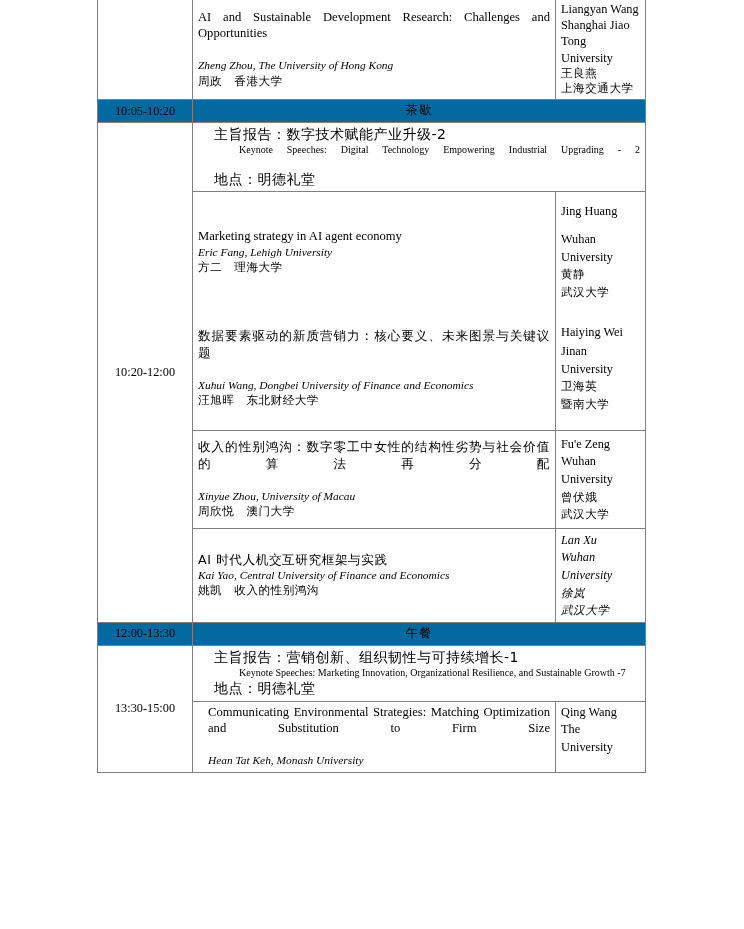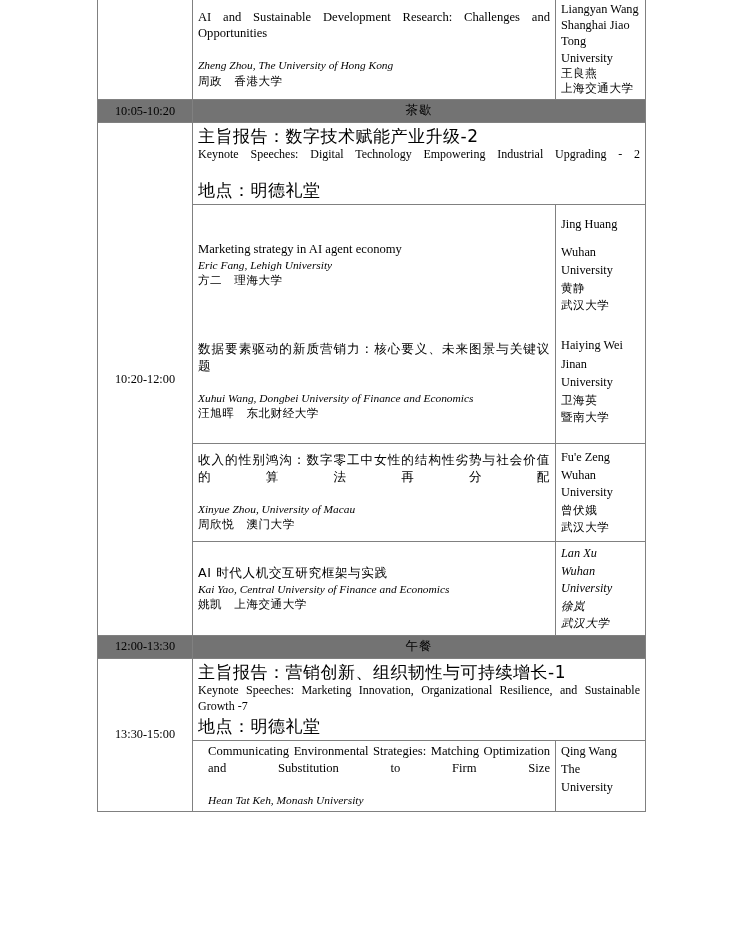--- a/index.html
+++ b/index.html
@@ -49,21 +49,21 @@
     text-align: left;
     font-size: 12.6px;
     line-height: 1.42;
     padding: 4px 3px;
   }
   td.main {
     text-align: justify;
     text-justify: inter-word;
   }
   td.shaded {
-    background: #737373;
+    background: #0369a1;
   }
   td.center {
     text-align: center;
   }
 
   
   table.inner {
     width: 100%;
     border-collapse: collapse;
     table-layout: fixed;
@@ -96,27 +96,29 @@
     letter-spacing: 0.5px;
   }
   .host-cn {
     font-family: "DejaVu Sans", "Liberation Sans", sans-serif;
     font-size: 11.6px;
     letter-spacing: 0.5px;
   }
   .sess-head .ln { display: block; }
   .sess-head .ln-cn {
     font-family: "DejaVu Sans", "Liberation Sans", sans-serif;
-    font-size: 17px;
+    font-size: 14px;
     letter-spacing: 0.5px;
+    margin-left: 16px;
   }
   .sess-head .ln-en {
-    font-size: 12px;
+    font-size: 10px;
     text-align: justify;
     text-justify: inter-word;
+    margin-left: 41px;
   }
   .break-label {
     font-family: "DejaVu Sans", "Liberation Sans", sans-serif;
     font-size: 12.4px;
     letter-spacing: 1px;
   }
   .pageno {
     position: absolute;
     left: 0;
     top: 899px;
@@ -236,21 +238,21 @@
           <div>Wuhan University</div>
           <div class="host-cn">曾伏娥</div>
           <div class="host-cn">武汉大学</div>
         </td>
       </tr>
 
       <tr>
         <td class="main" style="height:88px;">
           <div class="title-cn">AI 时代人机交互研究框架与实践</div>
           <div class="affil-en">Kai Yao, Central University of Finance and Economics</div>
-          <div class="affil-cn">姚凯　上海交通大学</div>
+          <div class="affil-cn">姚凯　收入的性别鸿沟</div>
         </td>
         <td class="host" style="line-height:1.45;font-style:italic;">
           <div>Lan Xu</div>
           <div>Wuhan University</div>
           <div class="host-cn">徐岚</div>
           <div class="host-cn">武汉大学</div>
         </td>
       </tr>
 
       <tr>

